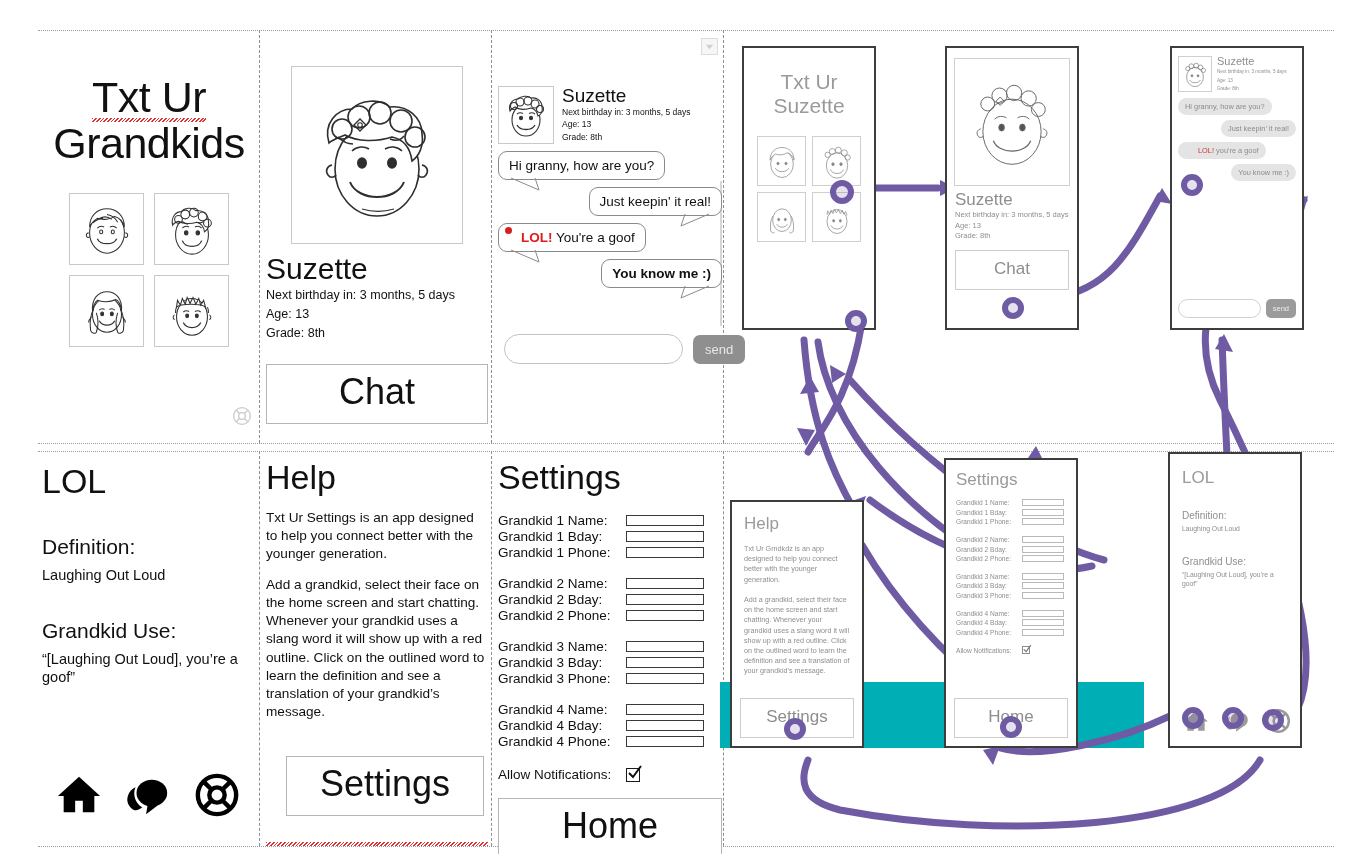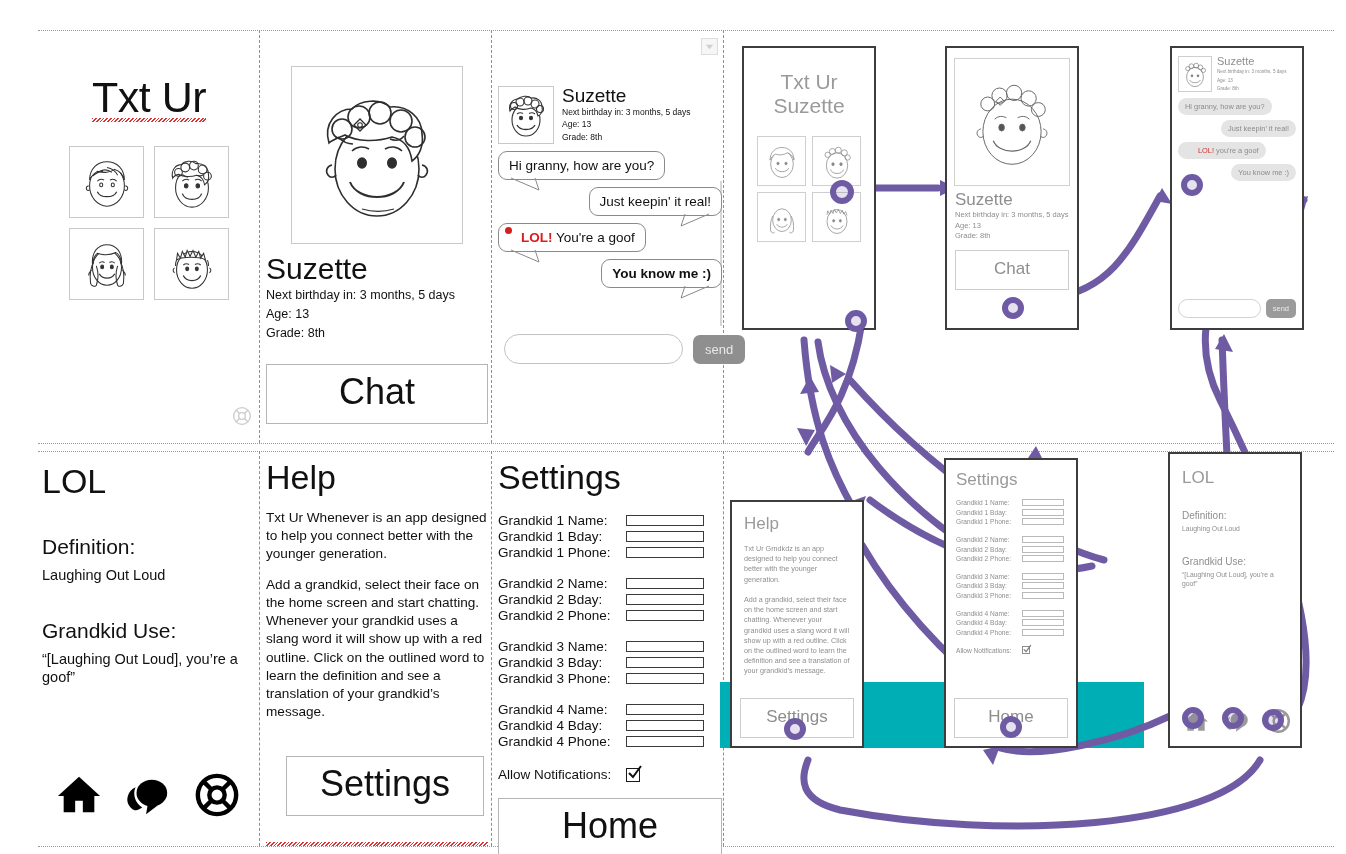--- a/index.html
+++ b/index.html
@@ -186,20 +186,21 @@
   <div class="grid-line-v" style="left:491px; top:30px; height:413px;"></div>
   <div class="grid-line-v" style="left:259px; top:451px; height:395px;"></div>
   <div class="grid-line-v" style="left:491px; top:451px; height:395px;"></div>
   <div class="grid-line-v" style="left:723px; top:30px; height:413px;"></div>
   <div class="grid-line-v" style="left:723px; top:451px; height:395px;"></div>
   <div class="grid-line-h" style="top:846px;"></div>
 
   <div class="wf-panel" id="panel-home">
     <div class="home-title">
       <span class="sp-under"><span>Txt Ur</span><span class="sp-squig"></span></span><br>
+      <span>Grandkids</span>
     </div>
     <div class="face-grid">
       <div class="face-tile">
         <svg viewBox="0 0 60 64">
             <g fill="none" stroke="#333" stroke-width="1.1">
           <ellipse cx="30" cy="36" rx="18" ry="21"></ellipse>
           <path d="M12 30c0-12 8-19 18-19s18 7 18 19c-2-7-6-10-10-11-4 3-12 4-18 2-3 2-6 4-8 9z" fill="#fff"></path>
           <path d="M15 26c3-3 7-5 11-5M22 21c4-2 9-2 13 1M30 17c5 1 9 4 11 8"></path>
           <ellipse cx="24" cy="35" rx="1.6" ry="2"></ellipse>
               <ellipse cx="36" cy="35" rx="1.6" ry="2"></ellipse>
@@ -398,21 +399,21 @@
             <circle cx="24" cy="24" r="8"></circle>
           <path d="M10 10l8 8M38 10l-8 8M10 38l8-8M38 38l-8-8"></path>
         </svg>
       </span>
     </div>
   </div>
 
   <div class="wf-panel" id="panel-help">
     <div class="help-title">Help</div>
     <div class="help-p first">
-      <span class="sp-under"><span>Txt Ur Whenever</span><span class="sp-squig"></span></span><span> is an app designed to help you connect better with the younger generation.</span>
+      <span class="sp-under"><span>Txt Ur Settings</span><span class="sp-squig"></span></span><span> is an app designed to help you connect better with the younger generation.</span>
     </div>
     <div class="help-p">Add a grandkid, select their face on the home screen and start chatting. Whenever your grandkid uses a slang word it will show up with a red outline. Click on the outlined word to learn the definition and see a translation of your grandkid’s message.</div>
     <div class="big-btn" id="help-settings-btn">Settings</div>
   </div>
 
   <div class="wf-panel" id="panel-settings">
     <div class="settings-title">Settings</div>
 
     <div class="kid-group">
       <div class="kid-row">

